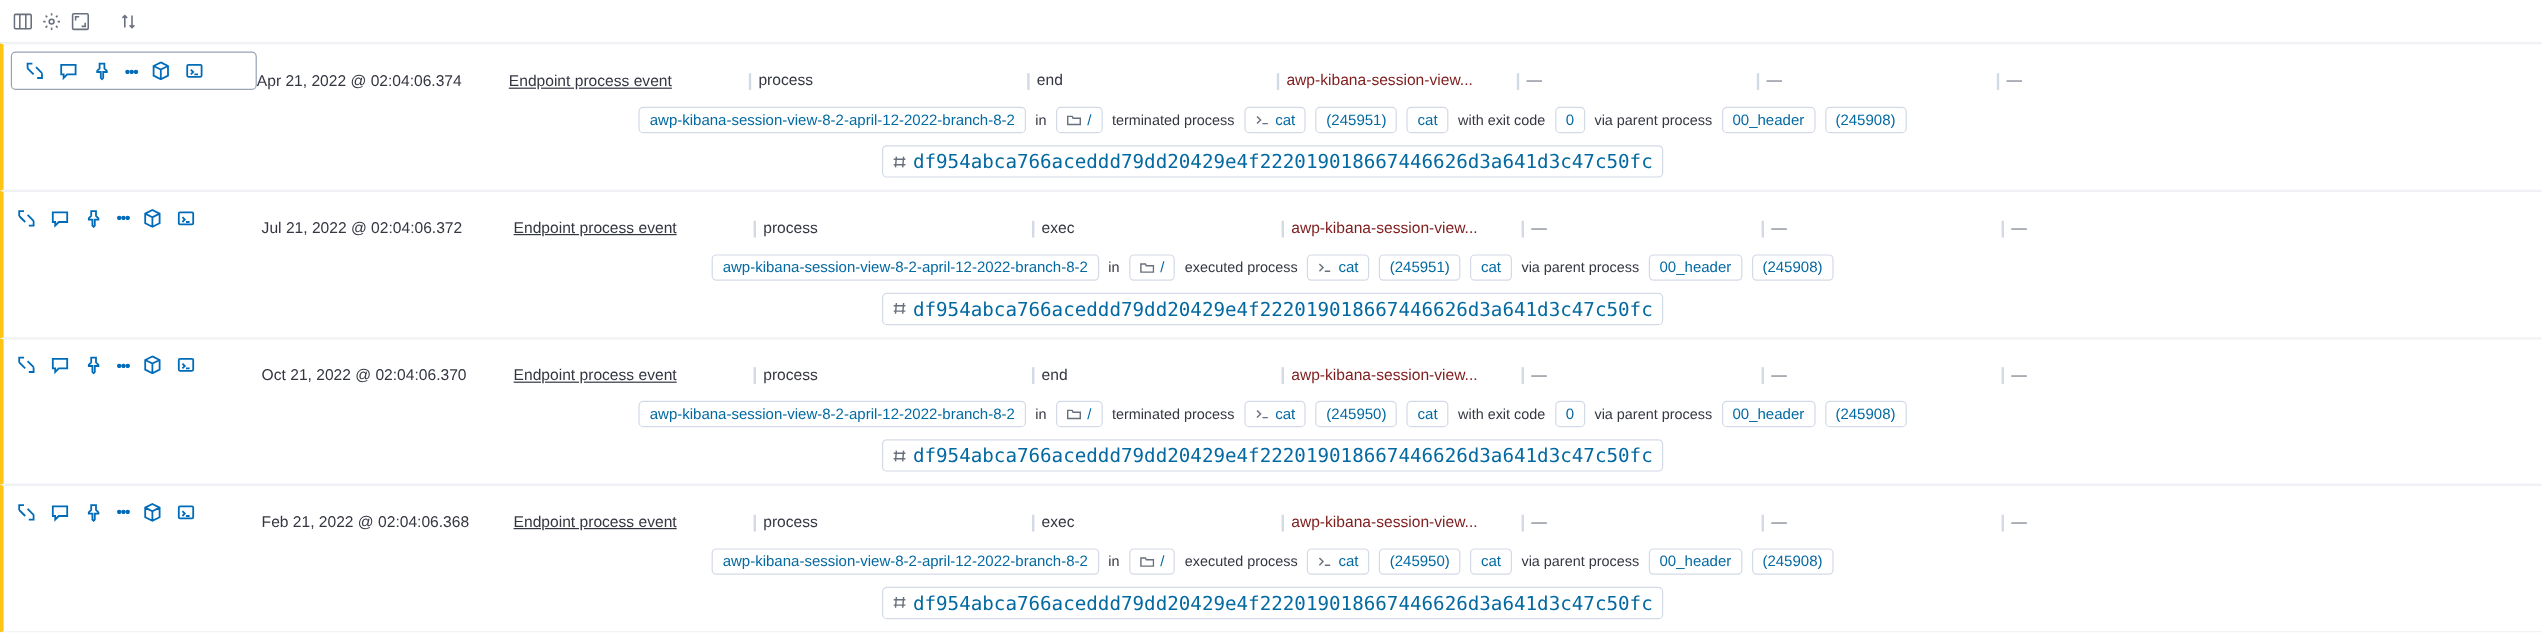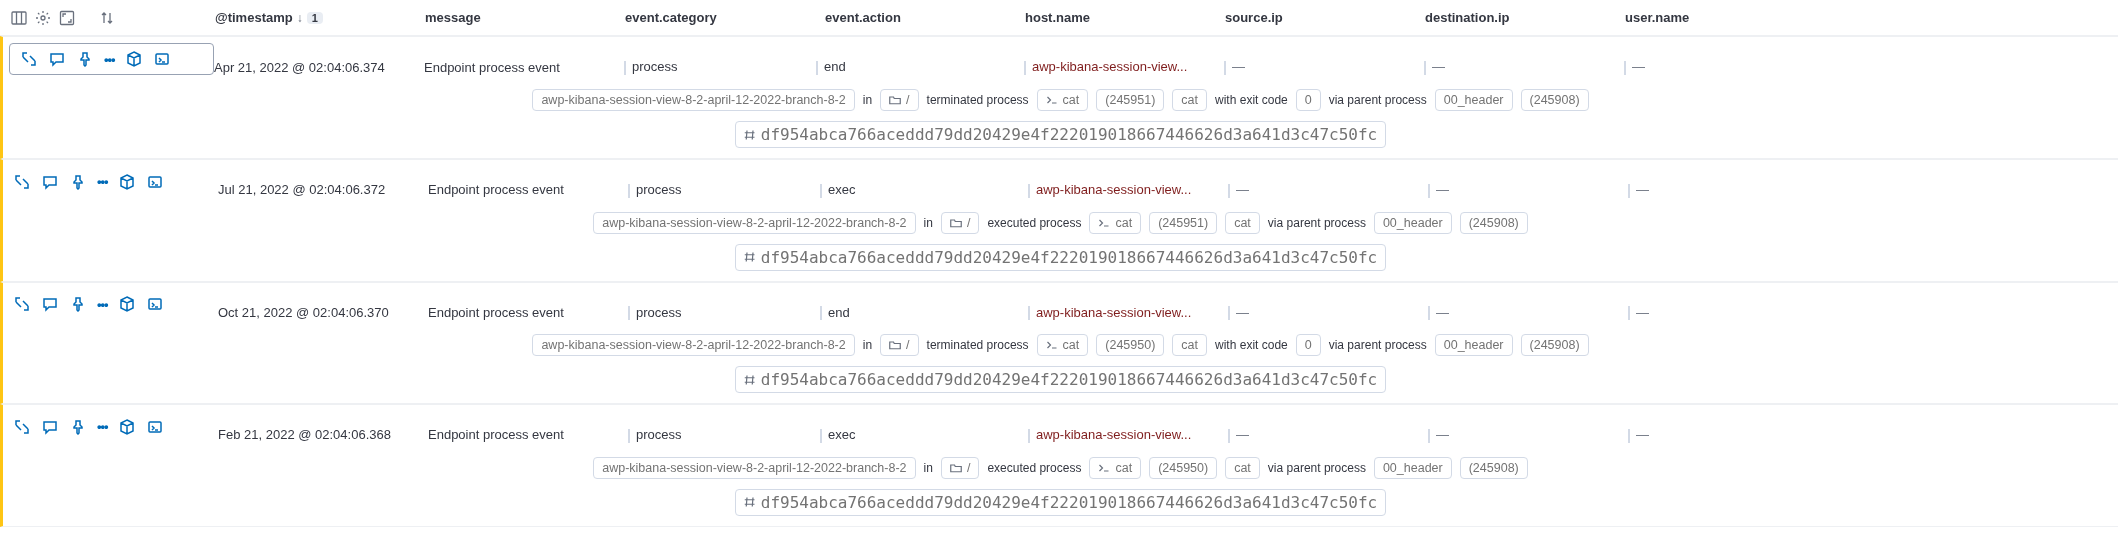--- a/index.html
+++ b/index.html
@@ -76,22 +76,22 @@
       display: inline-flex; align-items: center; justify-content: center;
       color: #006bb8;
       cursor: pointer;
     }
     .action-icon svg { width: 16px; height: 16px; stroke: currentColor; fill: none; stroke-width: 1.5; }
     .dots { letter-spacing: -1px; font-weight: bold; color: #006bb8; cursor: pointer; }
 
     .row-cols { display: flex; flex: 1; align-items: center; }
     .cell { font-size: 13px; color: #343741; margin-top: 16px; }
     .cell.ts     { width: 210px; color: #343741; }
-    .cell.msg    { width: 200px; }
-    .cell.cat    { width: 192px; }
+    .cell.msg    { width: 200px; text-decoration: underline; }
+    .cell.cat    { width: 232px; }
     .cell.act    { width: 208px; }
     .cell.host   { width: 200px; }
     .cell.ip1    { width: 200px; }
     .cell.ip2    { width: 200px; }
     .cell.user   { width: 200px; }
     .link { color: #7f1d1d; cursor: pointer; }
     .dash { color: #69707d; }
     .vbar { display:inline-block; width:2px; height:14px; background:#d3dae6; margin-right:6px; vertical-align:middle;}
 
     .row-detail {
@@ -111,21 +111,21 @@
     }
     .pill, .pill-plain {
       display: inline-flex;
       align-items: center;
       gap: 5px;
       border: 1px solid #d3dae6;
       border-radius: 4px;
       padding: 3px 8px;
       font-size: 12.5px;
       background: #fff;
-      color: #737373;
+      color: #0369a1;
     }
     .pill-text { font-size: 12px; color: #343741; }
     .micon { color: #69707d; display:inline-flex; }
     .micon svg { width: 12px; height: 12px; stroke: currentColor; fill: none; stroke-width: 1.6; }
     .hash { font-family: Menlo, Consolas, monospace; font-size: 16px; }
   </style>
 </head>
 <body>
 
 <div class="table-container">
@@ -151,34 +151,20 @@
             <path d="M4 7V4h3M12 9v3H9" stroke="#69707d" stroke-width="1.3" fill="none"></path>
           </svg>
       </span>
       <span style="width:10px"></span>
       <span class="hicon">
         <svg viewBox="0 0 16 16">
             <path d="M5 3v10M3 5l2-2 2 2M11 13V3M9 11l2 2 2-2" stroke="#69707d" stroke-width="1.3" fill="none"></path>
           </svg>
       </span>
     </div>
-    <div class="columns-header">
-      <div class="col-head col-timestamp">
-        <span>@timestamp</span>
-        <span class="sort-arrow">↓</span>
-        <span class="sort-badge">1</span>
-      </div>
-      <div class="col-head col-message">message</div>
-      <div class="col-head col-category">event.category</div>
-      <div class="col-head col-action">event.action</div>
-      <div class="col-head col-hostname">host.name</div>
-      <div class="col-head col-sourceip">source.ip</div>
-      <div class="col-head col-destip">destination.ip</div>
-      <div class="col-head col-username">user.name</div>
-    </div>
   </div>
 
   <div id="rows-mount">
       <div class="row active">
         <div class="row-main">
           <div class="row-actions boxed">
             <span class="action-icon">
               <svg viewBox="0 0 16 16">
                 <path d="M6 2H2v4M10 14h4v-4M2 6l5 5M14 10L9 5"></path>
               </svg>

